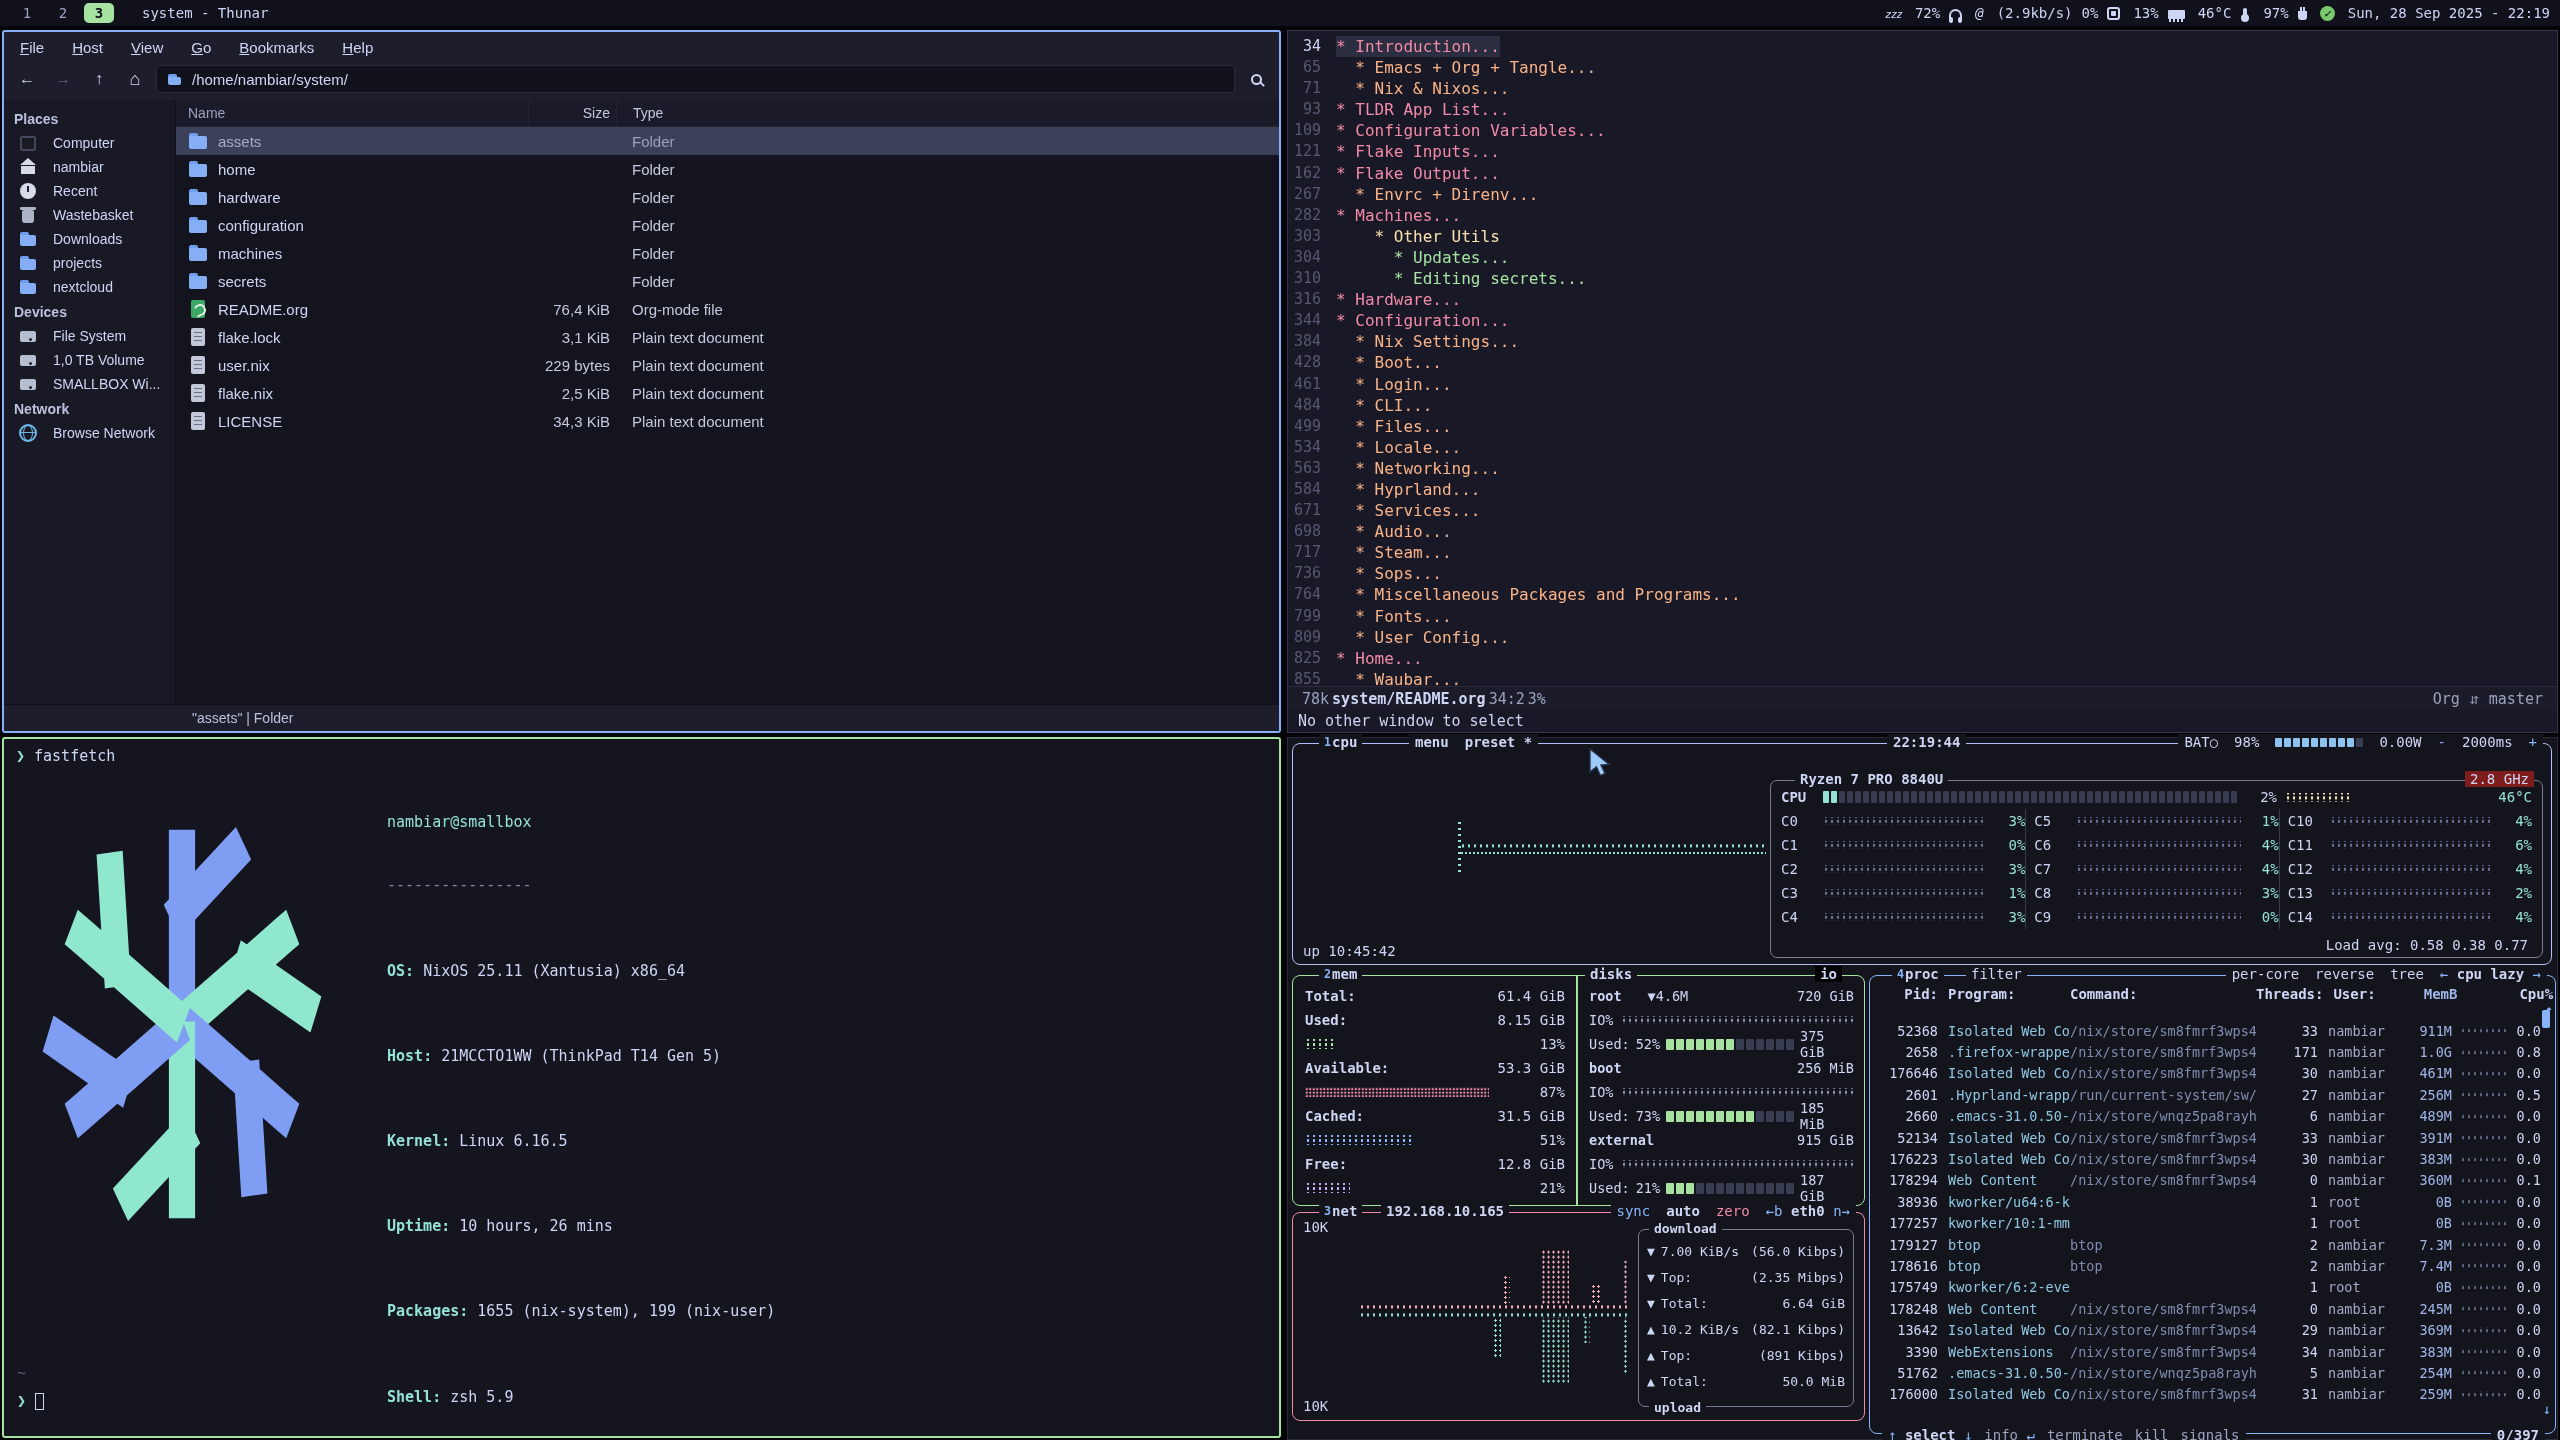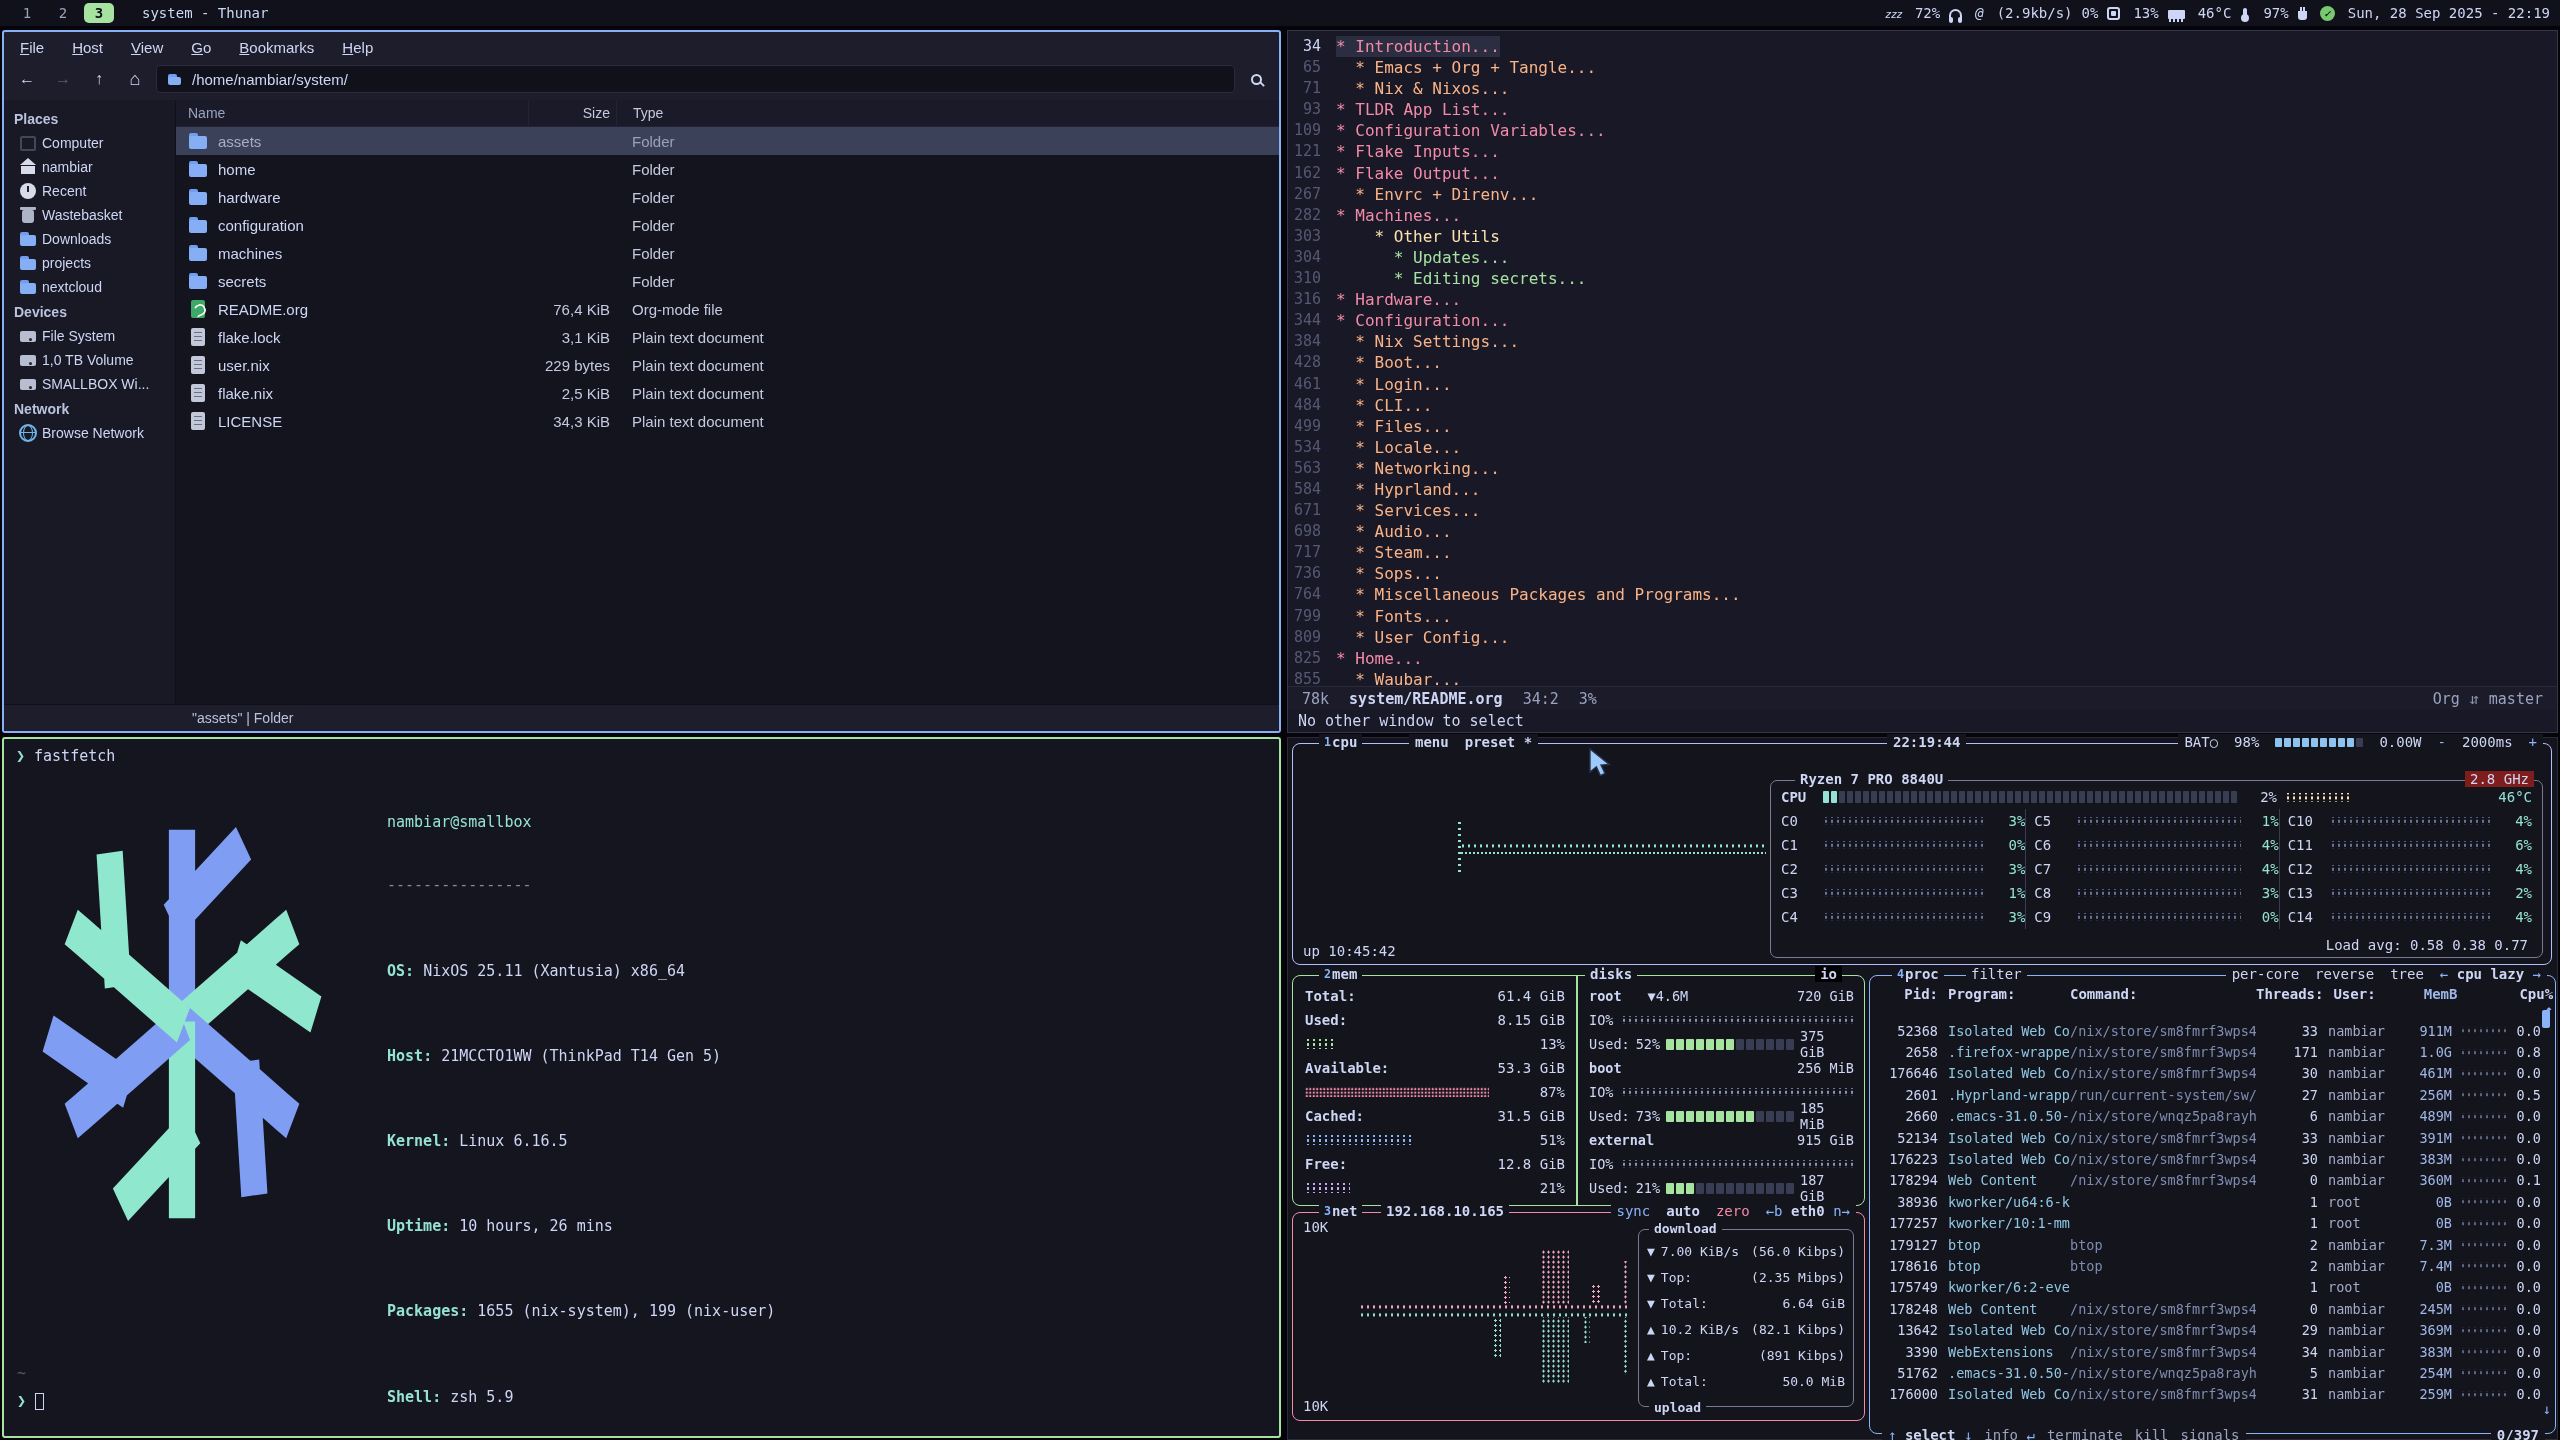--- a/index.html
+++ b/index.html
@@ -54,21 +54,21 @@
 .tool-btn{width:30px;height:26px;display:flex;align-items:center;justify-content:center;border-radius:4px;color:#cdd6f4;font-size:16px}
 .tool-btn.dim{color:#585b70}
 .back-icon::after{content:"←"}.forward-icon::after{content:"→"}.up-icon::after{content:"↑"}.home-glyph-icon::after{content:"⌂";font-size:18px}
 .search-icon{width:11px;height:11px;border:2px solid #cdd6f4;border-radius:50%;position:relative;display:block}
 .search-icon::after{content:"";position:absolute;width:6px;height:2px;background:#cdd6f4;transform:rotate(45deg);right:-5px;bottom:-2px}
 .pathbar{flex:1;height:28px;background:#11111b;border:1px solid #2a2a3c;border-radius:4px;
   display:flex;align-items:center;gap:10px;padding:0 10px;font-size:15px;color:#cdd6f4}
 .thunar-main{flex:1;display:flex;min-height:0}
 .sidebar{width:172px;background:#191926;border-right:1px solid #101018;padding:6px 0;font-size:14px;overflow:hidden}
 .side-header{font-weight:bold;color:#bac2de;padding:5px 10px 4px}
-.side-item{display:flex;align-items:center;gap:5px;padding:3px 8px 3px 15px;color:#cdd6f4;white-space:nowrap}
+.side-item{display:flex;align-items:center;gap:16px;padding:3px 8px 3px 15px;color:#cdd6f4;white-space:nowrap}
 .filepane{flex:1;display:flex;flex-direction:column;background:#14141f;min-width:0}
 .fh{display:flex;height:27px;align-items:center;font-size:14px;color:#9aa3bf;border-bottom:1px solid #232334;background:#1a1a28}
 .fh .c-size,.fh .c-type{border-left:1px solid #232334;height:100%;display:flex;align-items:center}
 .fh .c-size{justify-content:flex-end}
 .frow{display:flex;height:28px;align-items:center;font-size:15px;color:#cdd6f4}
 .frow.selected{background:#3c415a;color:#a6adc6}
 .frow.selected .c-type,.frow.selected .c-size{color:#9aa1bb}
 .c-name{flex:0 0 352px;display:flex;align-items:center;gap:10px;padding-left:12px;min-width:0}
 .c-size{flex:0 0 88px;text-align:right;justify-content:flex-end;padding-right:6px;color:#c3cadf}
 .c-type{flex:1;padding-left:16px;color:#c3cadf}
@@ -101,21 +101,21 @@
 
 
 .ebuffer{flex:1;padding-top:5px;overflow:hidden;font-size:16px}
 .eline{display:flex;height:21.1px;line-height:21.1px}
 .lnum{width:48px;flex:0 0 48px;text-align:right;padding-right:15px;color:#565973;font-size:15px}
 .lnum.curnum{color:#cdd6f4}
 .etext{white-space:pre}
 .l1{color:#f38ba8}.l2{color:#fab387}.l3{color:#f9e2af}.l4{color:#a6e3a1}
 .etext.cur{background:#2b2d40}
 .modeline{height:24px;background:#1b1b29;border-top:1px solid #2a2a3c;display:flex;align-items:center;
-  gap:20px;padding:0 14px;font-size:15px;color:#9aa3bf}
+  gap:3px;padding:0 14px;font-size:15px;color:#9aa3bf}
 .ml-file{color:#cdd6f4;font-weight:bold}
 .ml-right{margin-left:auto;display:flex;gap:10px;align-items:center}
 .branch-icon{color:#8a93ad}
 .echo{height:22px;display:flex;align-items:center;padding:0 10px;font-size:15px;color:#cdd6f4}
 
 
 .tline{position:absolute;left:12px;top:8px;display:flex;gap:9px}
 .tprompt{color:#94e2d5;font-weight:bold}
 .nix-logo{position:absolute;left:14px;top:36px}
 .ff{position:absolute;left:383px;top:30px;line-height:21.3px;white-space:pre}

